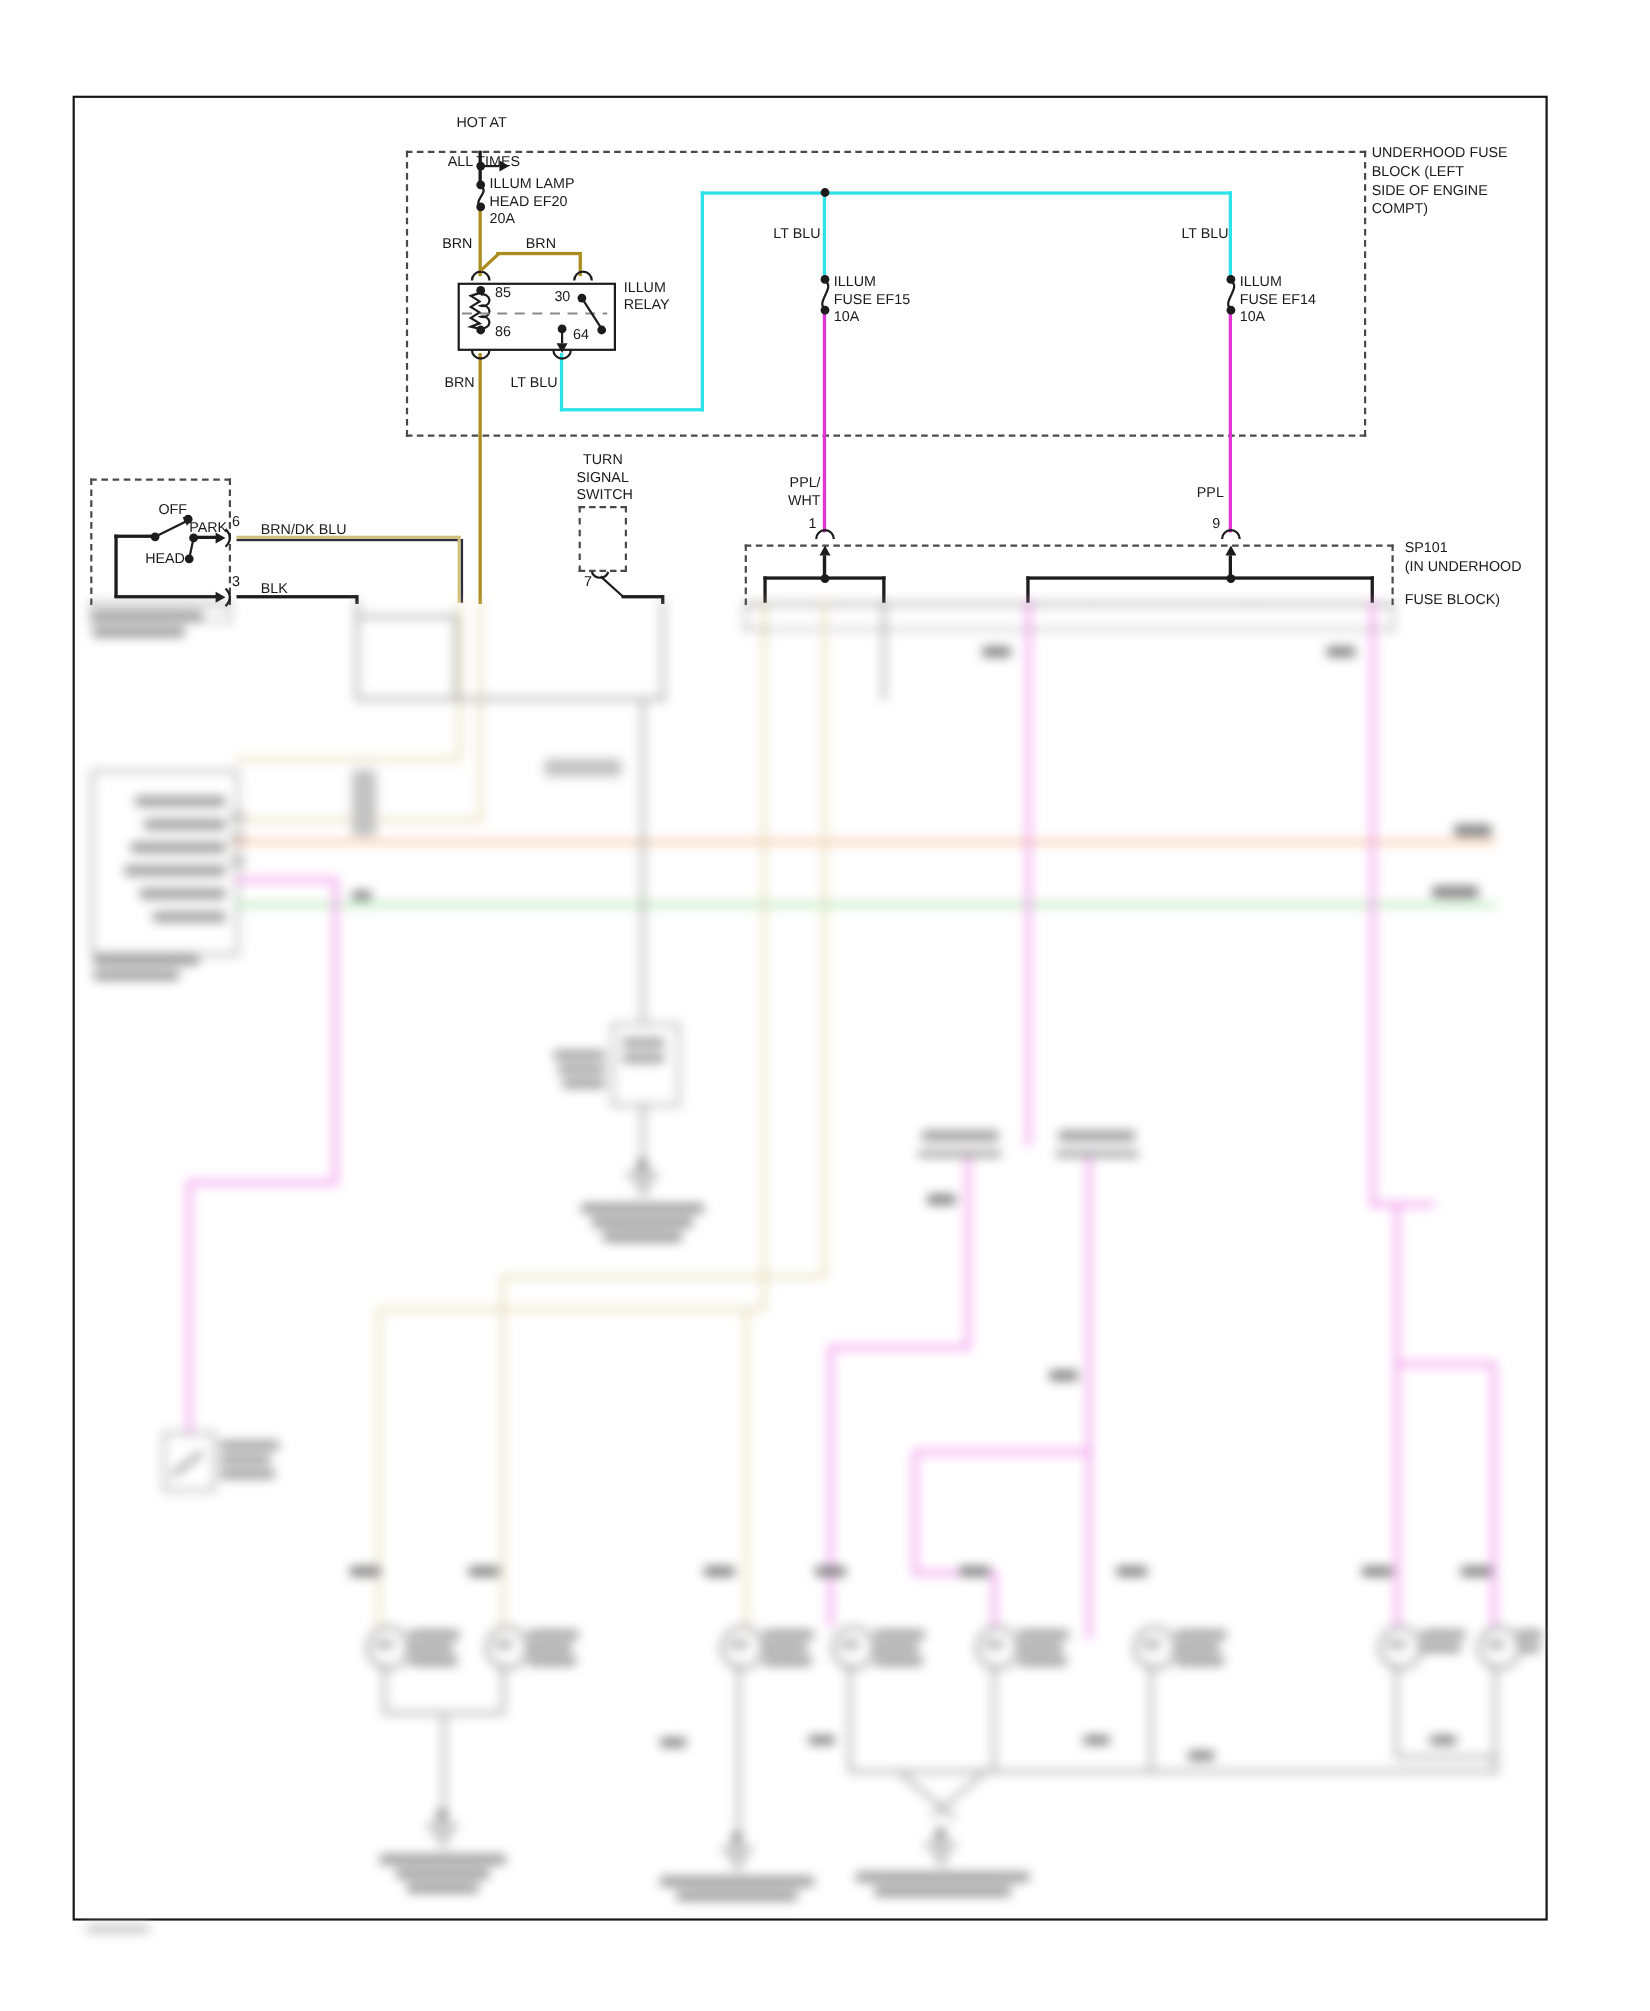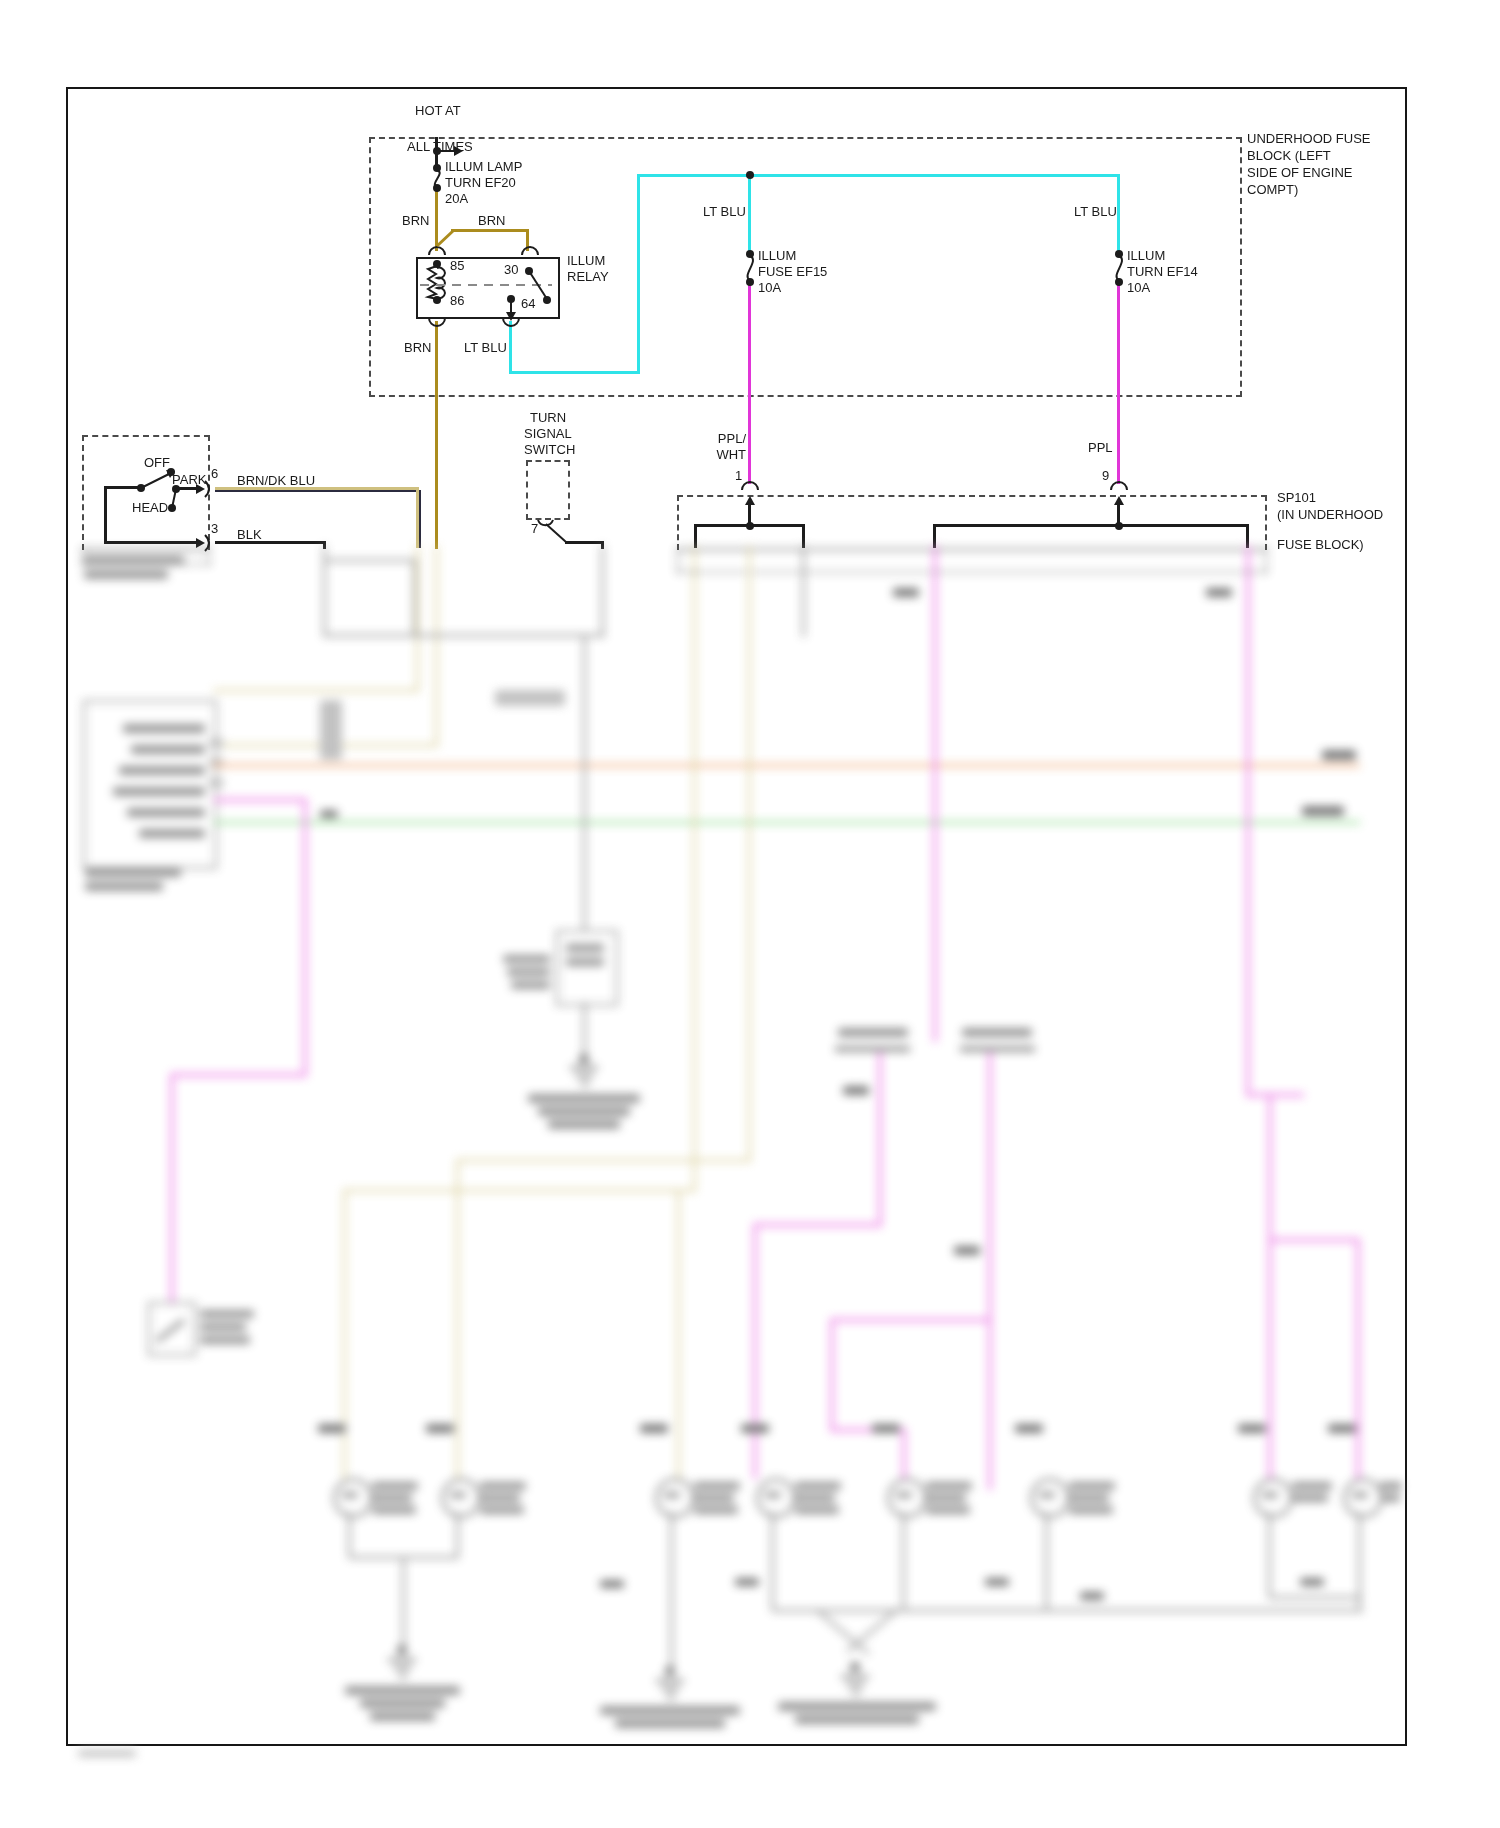--- a/index.html
+++ b/index.html
@@ -148,39 +148,39 @@
       <circle cx="176" cy="489" r="4"></circle>
         <circle cx="172" cy="508" r="4"></circle>
       <circle cx="750" cy="526" r="4"></circle>
         <circle cx="1119" cy="526" r="4"></circle>
     </g>
   </svg>
 
   <div class="lbl" style="left:415px;top:103px;">HOT AT</div>
   <div class="lbl" style="left:407px;top:119px;margin-top:20px;">ALL TIMES</div>
   <div class="lbl" style="left:445px;top:159px;text-align:center;">ILLUM LAMP</div>
-  <div class="lbl" style="left:445px;top:175px;">TURN EF20</div>
+  <div class="lbl" style="left:445px;top:175px;">HEAD EF20</div>
   <div class="lbl" style="left:445px;top:191px;">20A</div>
   <div class="lbl" style="left:402px;top:213px;">BRN</div>
   <div class="lbl" style="left:478px;top:213px;">BRN</div>
   <div class="lbl" style="left:450px;top:258px;">85</div>
   <div class="lbl" style="left:450px;top:293px;">86</div>
   <div class="lbl" style="left:504px;top:262px;">30</div>
   <div class="lbl" style="left:521px;top:296px;">64</div>
   <div class="lbl" style="left:567px;top:253px;">ILLUM</div>
   <div class="lbl" style="left:567px;top:269px;">RELAY</div>
   <div class="lbl" style="left:404px;top:340px;">BRN</div>
   <div class="lbl" style="left:464px;top:340px;">LT BLU</div>
   <div class="lbl" style="left:703px;top:204px;">LT BLU</div>
   <div class="lbl" style="left:1074px;top:204px;">LT BLU</div>
   <div class="lbl" style="left:758px;top:248px;">ILLUM</div>
   <div class="lbl" style="left:758px;top:264px;">FUSE EF15</div>
   <div class="lbl" style="left:758px;top:280px;">10A</div>
   <div class="lbl" style="left:1127px;top:248px;">ILLUM</div>
-  <div class="lbl" style="left:1127px;top:264px;">TURN EF14</div>
+  <div class="lbl" style="left:1127px;top:264px;">FUSE EF14</div>
   <div class="lbl" style="left:1127px;top:280px;">10A</div>
   <div class="lbl" style="left:1247px;top:131px;">UNDERHOOD FUSE</div>
   <div class="lbl" style="left:1247px;top:148px;">BLOCK (LEFT</div>
   <div class="lbl" style="left:1247px;top:165px;">SIDE OF ENGINE</div>
   <div class="lbl" style="left:1247px;top:182px;">COMPT)</div>
   <div class="lbl r" style="left:716px;top:431px;width:30px;">PPL/</div>
   <div class="lbl r" style="left:712px;top:447px;width:34px;">WHT</div>
   <div class="lbl" style="left:735px;top:468px;">1</div>
   <div class="lbl" style="left:1088px;top:440px;">PPL</div>
   <div class="lbl" style="left:1102px;top:468px;">9</div>

